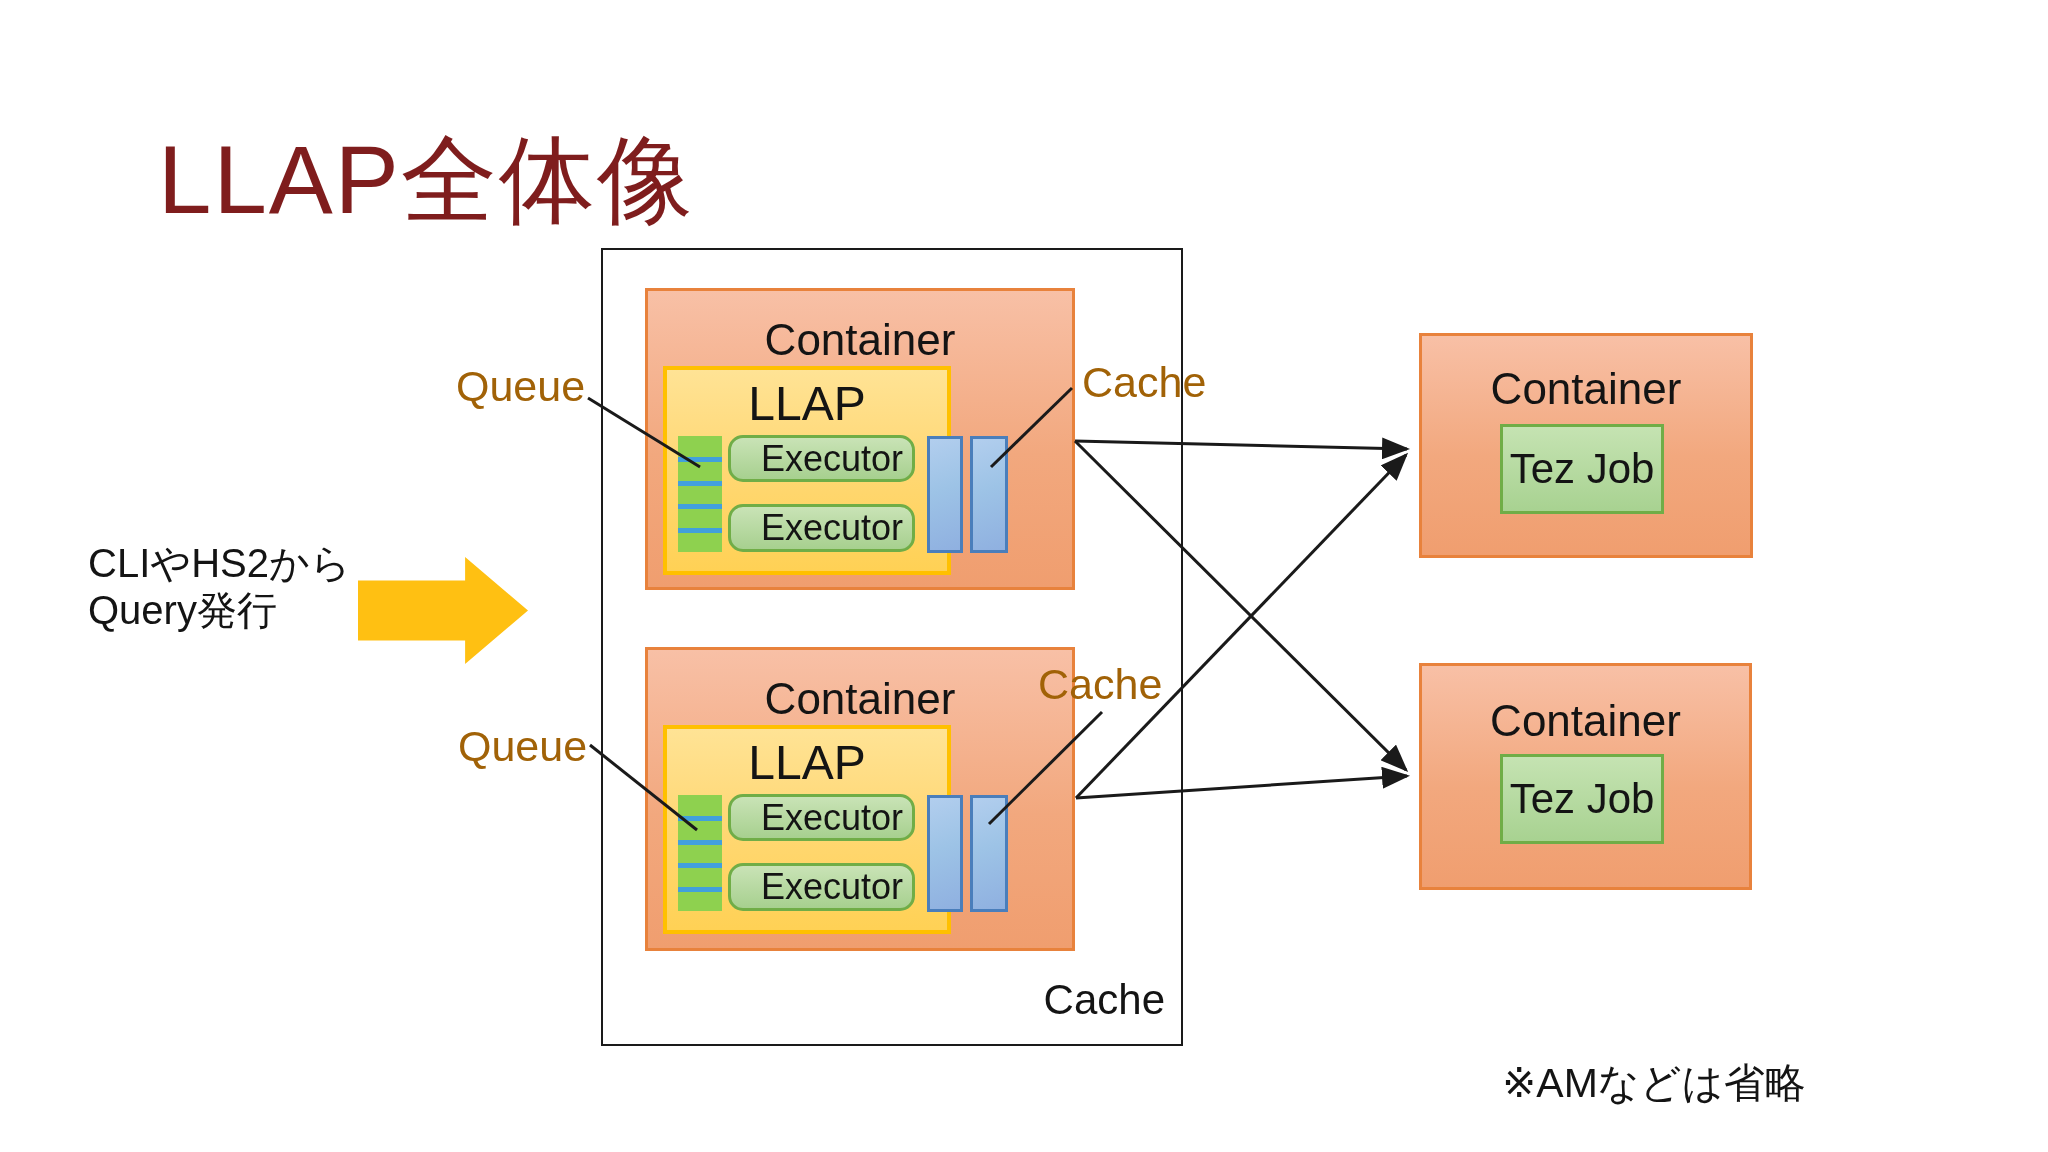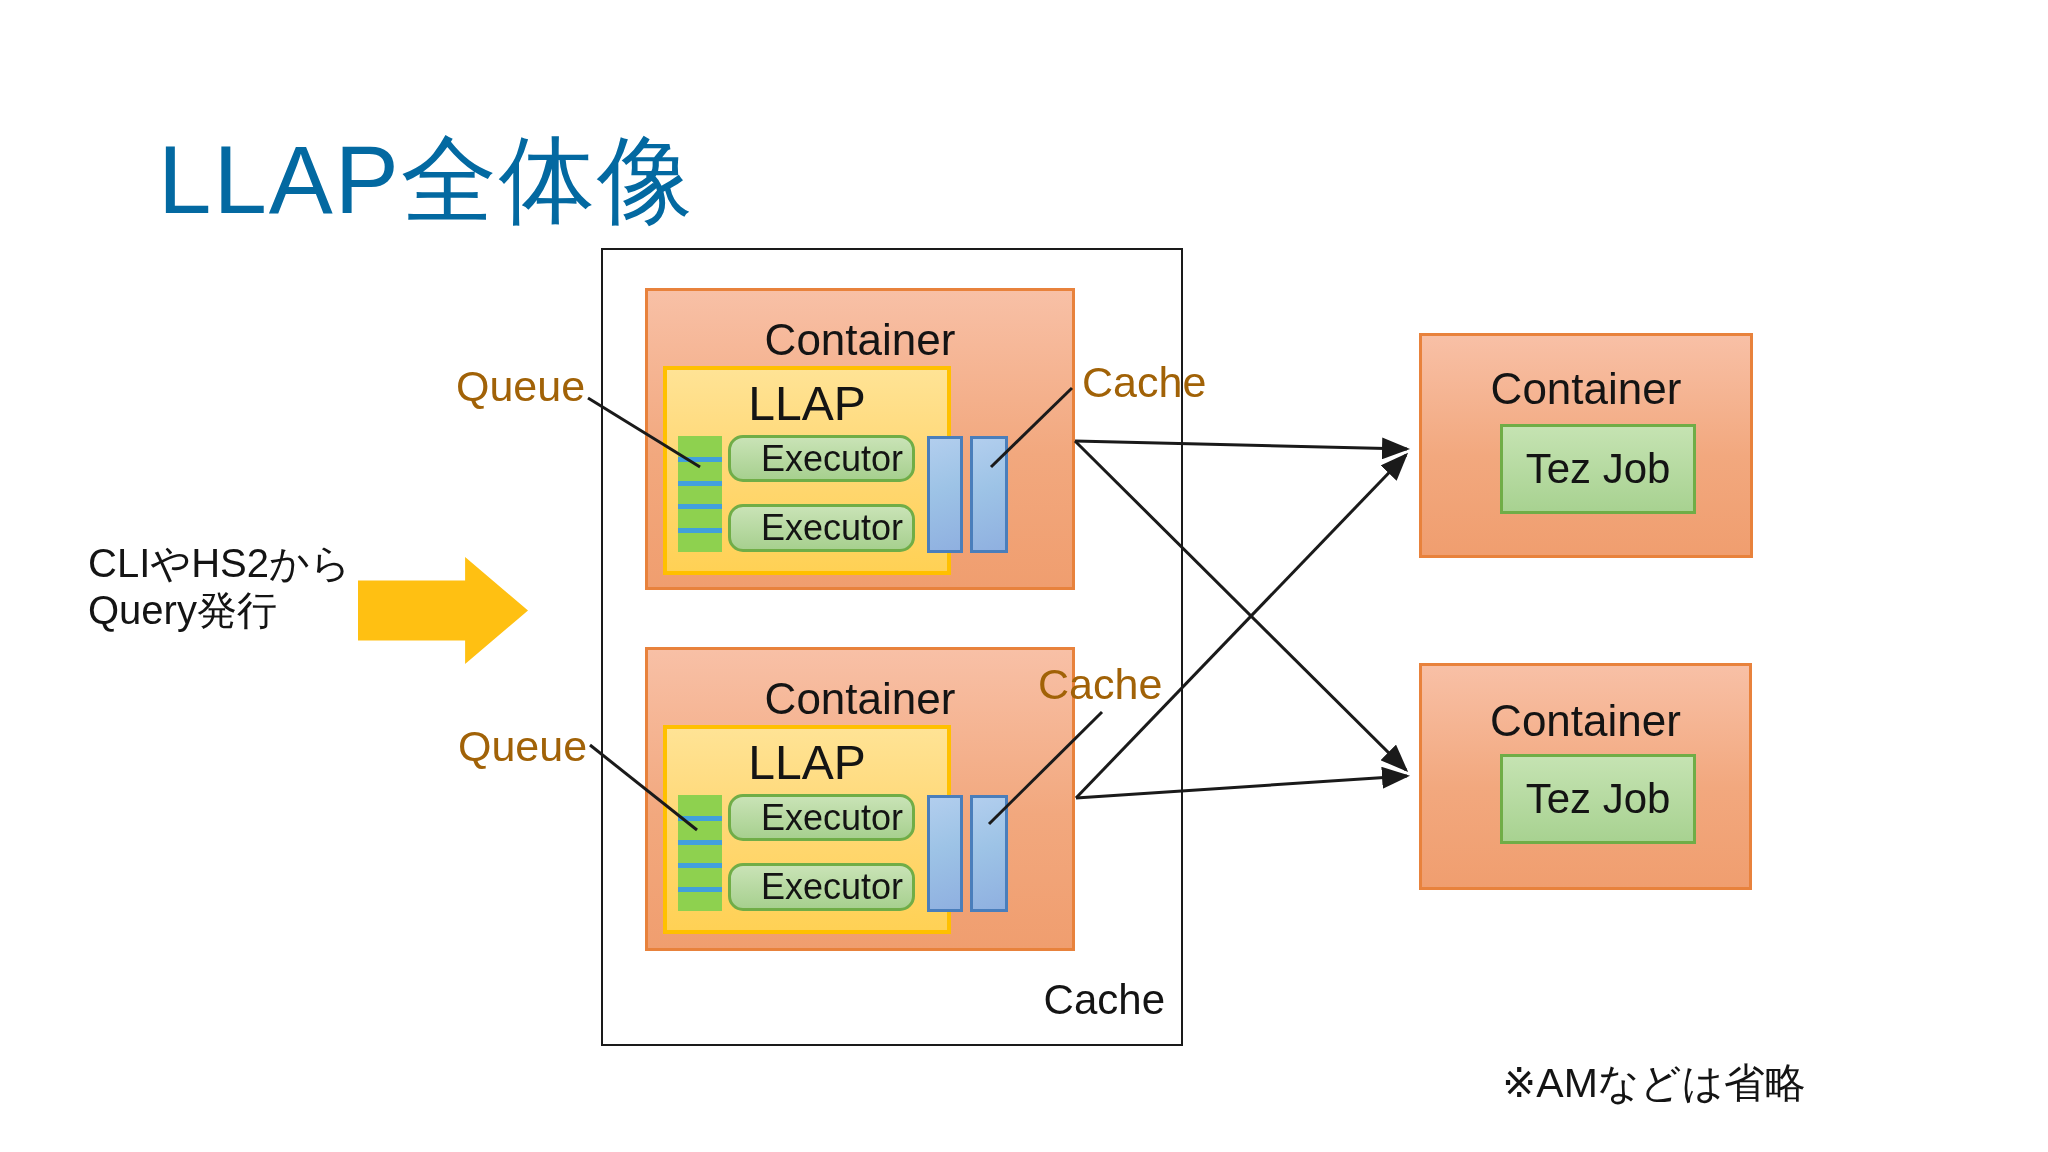--- a/index.html
+++ b/index.html
@@ -2,21 +2,21 @@
 <html><head>
 <meta charset="utf-8">
 <style>
   html,body{margin:0;padding:0;background:#ffffff;}
   .slide{
     position:relative;width:2048px;height:1152px;background:#ffffff;overflow:hidden;
     font-family:"Liberation Sans","DejaVu Sans",sans-serif;color:#111;
   }
   .title{
     position:absolute;left:158px;top:130px;font-size:96px;line-height:1.05;
-    letter-spacing:2px;color:#0369a1;white-space:nowrap;
+    letter-spacing:2px;color:#7f1d1d;white-space:nowrap;
   }
   .query-note{
     position:absolute;left:88px;top:540px;font-size:40px;line-height:47px;color:#141414;white-space:nowrap;
   }
   .query-arrow{
     position:absolute;left:358px;top:557px;width:170px;height:107px;background:#FFC012;
     clip-path:polygon(0% 22%,63% 22%,63% 0%,100% 50%,63% 100%,63% 78%,0% 78%);
   }
   .slider-box{
     position:absolute;left:601px;top:248px;width:582px;height:798px;
@@ -62,21 +62,21 @@
     position:absolute;top:66px;height:117px;box-sizing:border-box;
     border:3px solid #4A7EBB;
     background:linear-gradient(160deg,#B2CEEE 0%,#9DC3E6 45%,#8FB0E0 100%);
   }
   .cb-1{left:260px;width:36px;}
   .cb-2{left:303px;width:38px;}
   .tez-node{position:absolute;box-sizing:border-box;}
   .tez-1{left:1419px;top:333px;width:334px;height:225px;}
   .tez-2{left:1419px;top:663px;width:333px;height:227px;}
   .tez-job{
-    position:absolute;left:78px;top:88px;width:196px;height:90px;box-sizing:border-box;
+    position:absolute;left:78px;top:88px;width:164px;height:90px;box-sizing:border-box;
     border:3px solid #70AD47;
     background:linear-gradient(180deg,#C5E3B2 0%,#A8D291 100%);
     display:flex;align-items:center;justify-content:center;
     font-size:42px;color:#141414;
   }
   .float-label{position:absolute;font-size:43px;color:#a16207;white-space:nowrap;}
   .queue-label-1{left:456px;top:362px;}
   .queue-label-2{left:458px;top:722px;}
   .cache-label-1{left:1082px;top:358px;}
   .cache-label-2{left:1038px;top:660px;}

